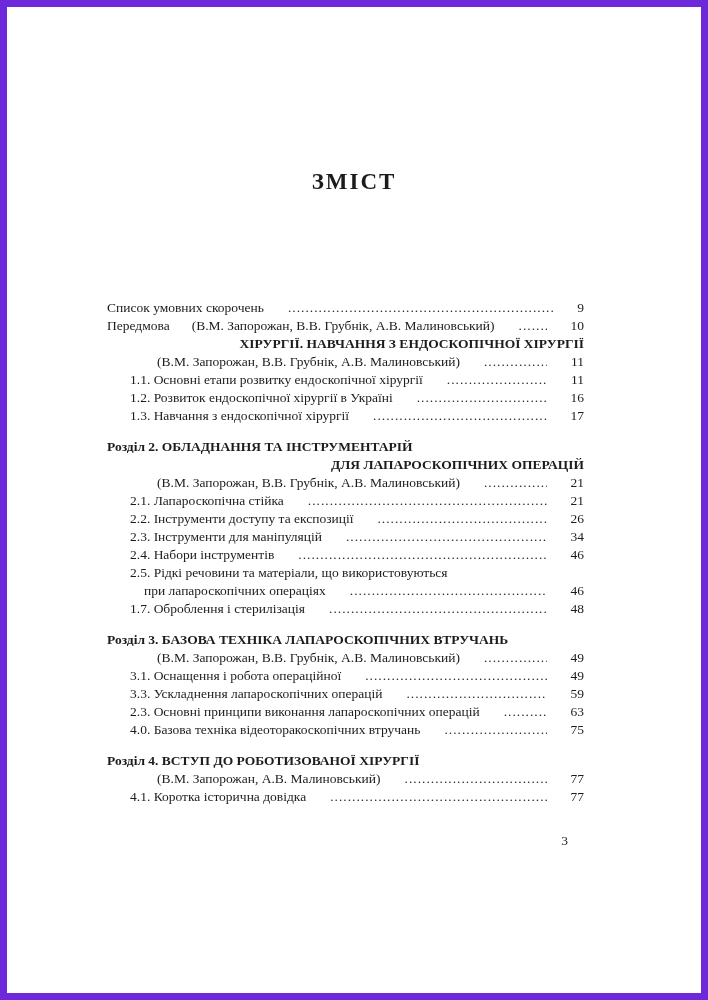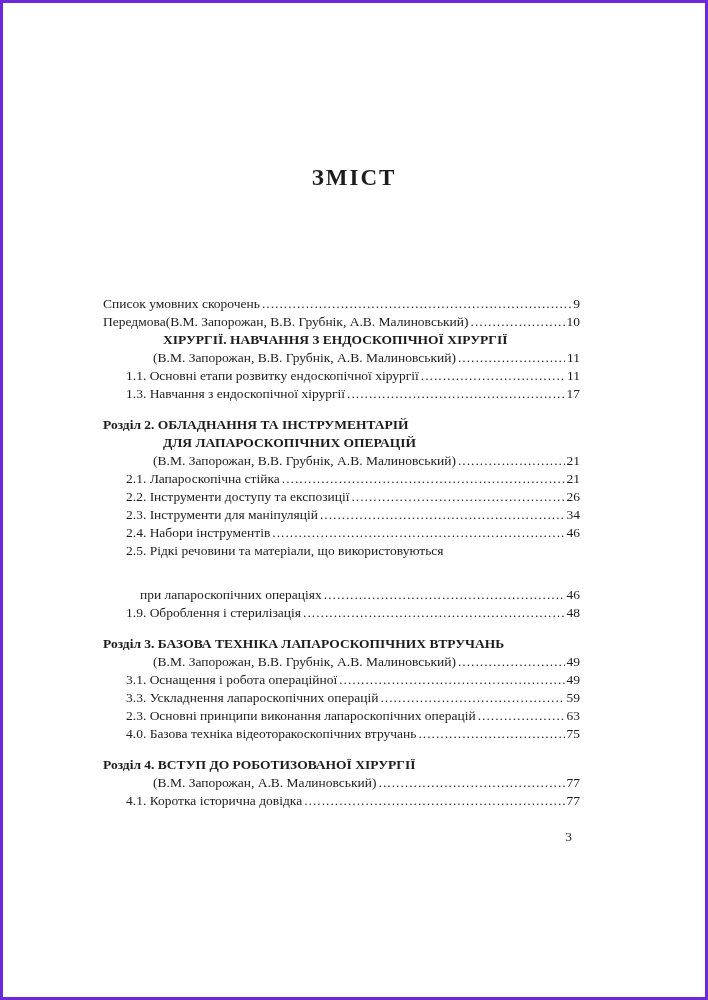--- a/index.html
+++ b/index.html
@@ -6,21 +6,21 @@
     margin: 0;
     padding: 0;
     background: #ffffff;
   }
   .page {
     position: relative;
     width: 708px;
     height: 1000px;
     box-sizing: border-box;
     background: #ffffff;
-    border: 3px solid #6d28d9;
+    border: 7px solid #6d28d9;
     font-family: "Liberation Serif", serif;
     color: #1c1c1c;
     overflow: hidden;
   }
   .title {
     position: absolute;
     top: 162px;
     left: 0;
     right: 0;
     text-align: center;
@@ -33,20 +33,21 @@
     position: absolute;
     left: 100px;
     top: 292px;
     width: 477px;
     font-size: 13.5px;
     line-height: 18px;
   }
   .row {
     display: flex;
     align-items: baseline;
+    gap: 22px;
   }
   .row .label {
     white-space: nowrap;
   }
   .italic {
   }
   .dots {
     flex: 1 1 auto;
     min-width: 8px;
     overflow: hidden;
@@ -62,31 +63,31 @@
     white-space: nowrap;
   }
   .chapter-heading {
     font-weight: bold;
   }
   .chapter-heading.first-line {
     margin-top: 13px;
   }
   .chapter-heading.cont {
     padding-left: 60px;
+    justify-content: flex-end;
   }
   .authors {
     padding-left: 50px;
   }
   .section {
     padding-left: 23px;
     align-items: flex-end;
   }
   .section.cont2 {
     padding-left: 37px;
-    margin-top: 26px;
   }
   .page-number {
     position: absolute;
     top: 826px;
     right: 133px;
     font-size: 13.5px;
   }
 </style>
 </head>
 <body>
@@ -112,20 +113,25 @@
         <span class="label italic">(В.М. Запорожан, В.В. Грубнік, А.В. Малиновський)</span>
         <span class="dots"></span>
         <span class="pg">11</span>
       </div>
       <div class="row section">
         <span class="label">1.1. Основні етапи розвитку ендоскопічної хірургії</span>
         <span class="dots"></span>
         <span class="pg">11</span>
       </div>
       <div class="row section">
+        <span class="label">1.2. Розвиток ендоскопічної хірургії в Україні</span>
+        <span class="dots"></span>
+        <span class="pg">16</span>
+      </div>
+      <div class="row section">
         <span class="label">1.3. Навчання з ендоскопічної хірургії</span>
         <span class="dots"></span>
         <span class="pg">17</span>
       </div>
       <div class="row chapter-heading first-line">
         <span class="label">Розділ 2. ОБЛАДНАННЯ ТА ІНСТРУМЕНТАРІЙ</span>
       </div>
       <div class="row chapter-heading cont">
         <span class="label">ДЛЯ ЛАПАРОСКОПІЧНИХ ОПЕРАЦІЙ</span>
       </div>
@@ -156,21 +162,21 @@
       </div>
       <div class="row section">
         <span class="label">2.5. Рідкі речовини та матеріали, що використовуються</span>
       </div>
       <div class="row section cont2">
         <span class="label">при лапароскопічних операціях</span>
         <span class="dots"></span>
         <span class="pg">46</span>
       </div>
       <div class="row section">
-        <span class="label">1.9. Оброблення і стерилізація</span>
+        <span class="label">1.7. Оброблення і стерилізація</span>
         <span class="dots"></span>
         <span class="pg">48</span>
       </div>
       <div class="row chapter-heading first-line">
         <span class="label">Розділ 3. БАЗОВА ТЕХНІКА ЛАПАРОСКОПІЧНИХ ВТРУЧАНЬ</span>
       </div>
       <div class="row authors">
         <span class="label italic">(В.М. Запорожан, В.В. Грубнік, А.В. Малиновський)</span>
         <span class="dots"></span>
         <span class="pg">49</span>

